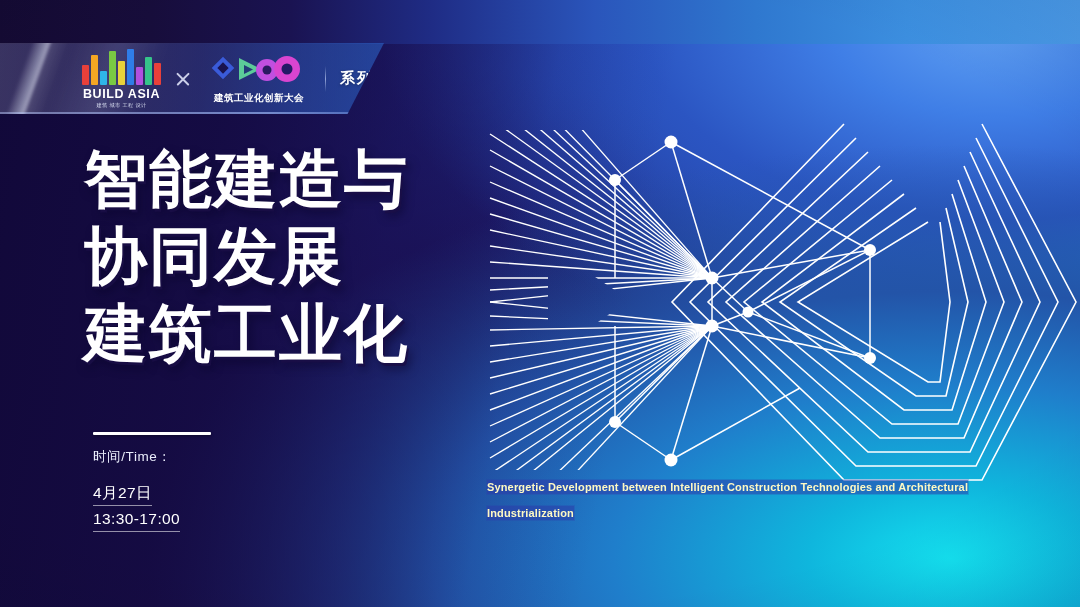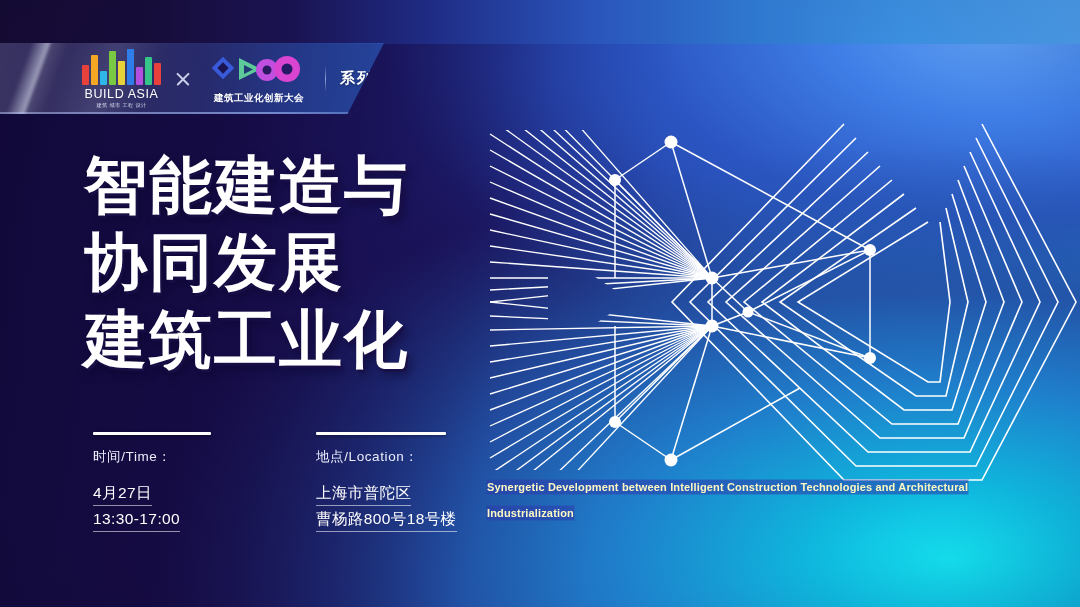--- a/index.html
+++ b/index.html
@@ -68,21 +68,21 @@
     display:flex;align-items:center;
     padding-left:82px;
     gap:0;
   }
 
   
   .logo-ba{ position:relative; width:92px; text-align:center; }
   .ba-bars{ display:flex;align-items:flex-end;justify-content:center;gap:2px;height:36px; }
   .ba-bars i{ display:block;width:7px;border-radius:1px; }
   .ba-text{
-    margin-top:3px;font-size:12.5px;font-weight:normal;color:#fff;letter-spacing:.6px;
+    margin-top:3px;font-size:12.5px;font-weight:bold;color:#fff;letter-spacing:.6px;
     font-family:"Liberation Sans",sans-serif;line-height:1;
   }
   .ba-sub{
     margin-top:2px;font-size:5.2px;color:#dfe4f6;letter-spacing:.4px;line-height:1;
     white-space:nowrap;opacity:.92;
   }
 
   .x-mark{
     width:40px;height:40px;position:relative;flex:0 0 auto;opacity:.85;margin:0 2px;
   }
@@ -106,21 +106,21 @@
     background:linear-gradient(180deg,rgba(200,215,255,0),rgba(205,218,255,.65),rgba(200,215,255,0));
     flex:0 0 auto;
   }
   .series-label{
     font-size:15px;font-weight:bold;color:#ffffff;letter-spacing:2px;white-space:nowrap;
     text-shadow:0 1px 3px rgba(0,0,0,.35);
   }
 
   
   .title-block{
-    position:absolute;left:84px;top:147px;width:400px;
+    position:absolute;left:84px;top:141px;width:400px;
   }
   .title-line{
     font-family:"DejaVu Sans","Liberation Sans",sans-serif;
     font-weight:bold;
     font-size:63px;
     line-height:77px;
     color:#ffffff;
     letter-spacing:2px;
     white-space:nowrap;
     text-shadow:
@@ -329,25 +329,19 @@
 
   <div class="info-block">
 
     <div class="info-col">
       <div class="info-rule"></div>
       <div class="info-label">时间/Time：</div>
       <div class="info-value">4月27日</div>
       <div class="info-value">13:30-17:00</div>
     </div>
 
-    <div class="info-col">
-      <div class="info-rule wide"></div>
-      <div class="info-label">地点/Location：</div>
-      <div class="info-value">上海市普陀区</div>
-      <div class="info-value">曹杨路800号18号楼</div>
-    </div>
   </div>
 
   <div class="subtitle">
     <span>Synergetic Development between Intelligent Construction Technologies and Architectural  Industrialization</span>
   </div>
 
 </div>
 
 </body></html>

